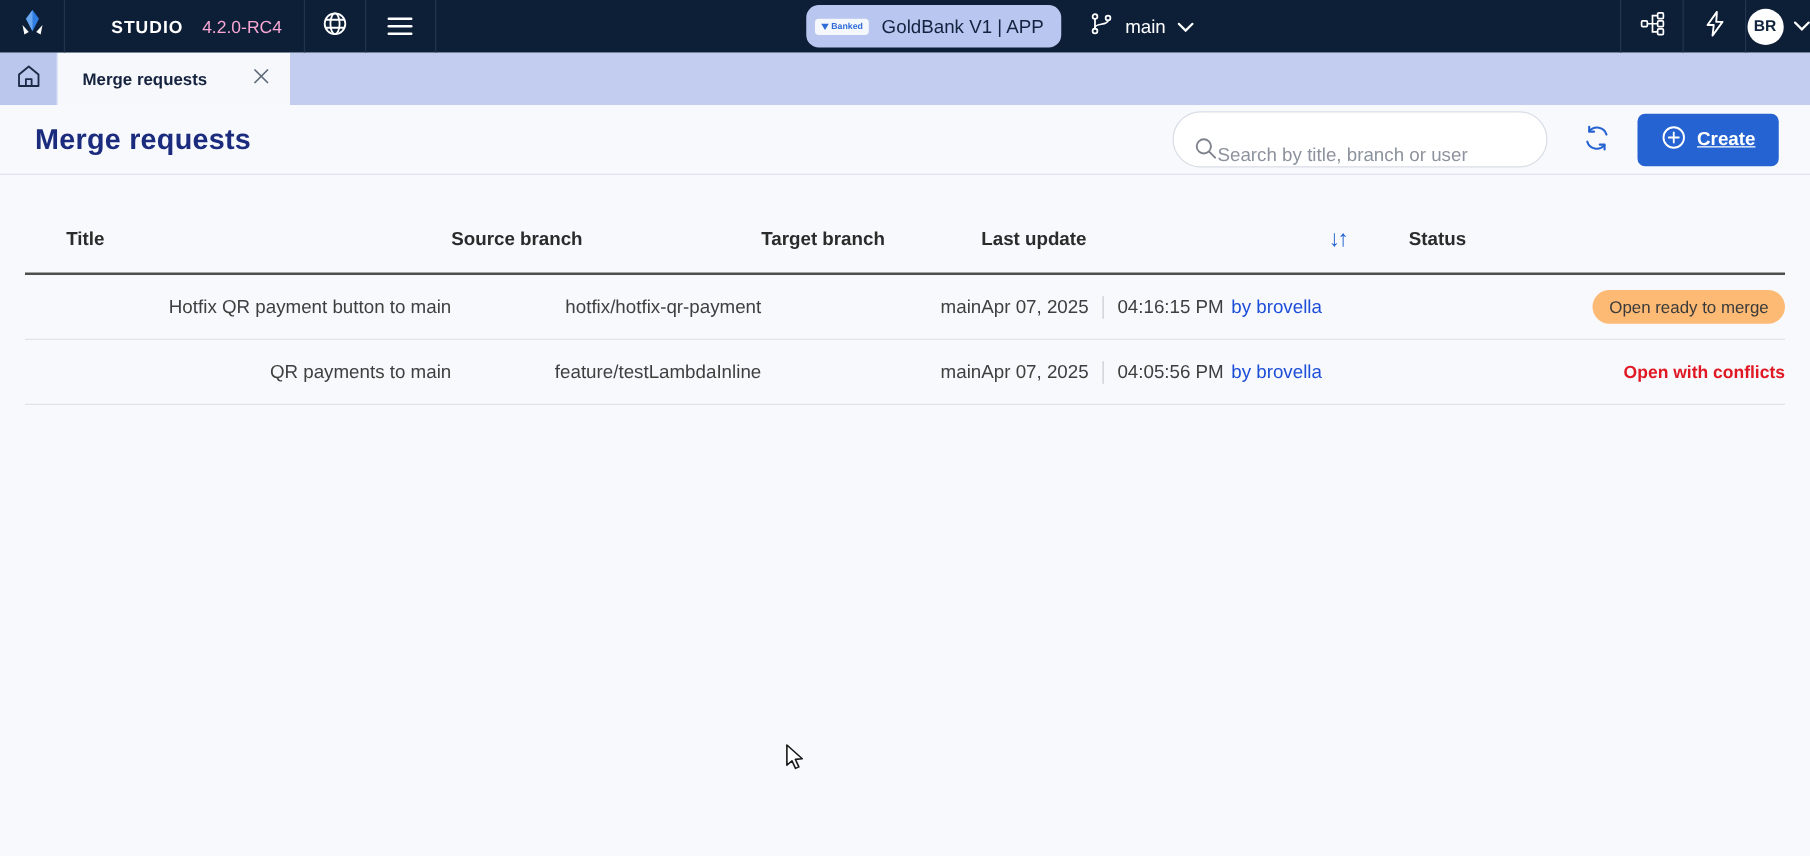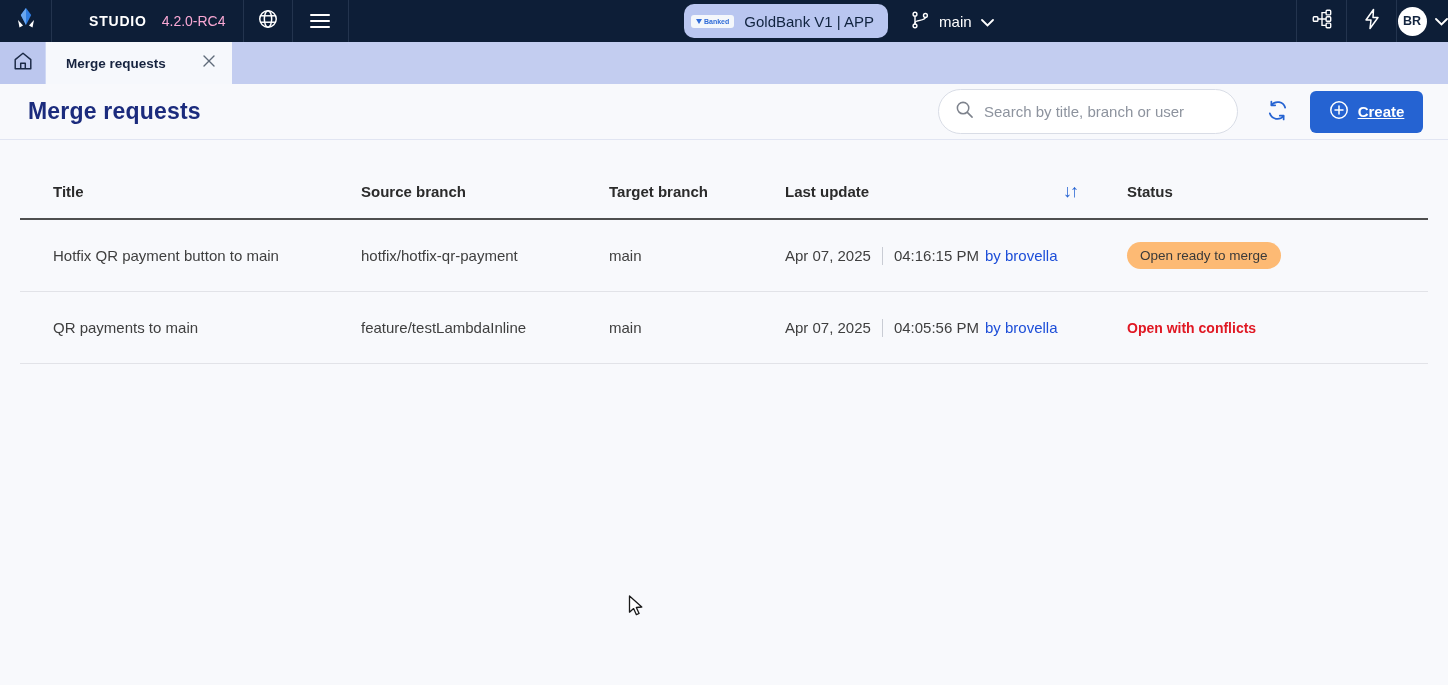--- a/index.html
+++ b/index.html
@@ -11,57 +11,57 @@
   .tb-cell { display:flex; align-items:center; justify-content:center; border-right:1px solid #23344e; }
   .tb-logo { width:52px; }
   .tb-brand { padding:0 17px; gap:8px; }
   .brand-name { font-weight:bold; font-size:14px; letter-spacing:.8px;margin-left:20px; }
   .brand-version { font-size:14px; color:#f9a8d4; margin-left:7px; }
   .tb-globe { width:49px; }
   .tb-burger { width:56px; }
   .burger { display:flex; flex-direction:column; gap:4px; }
   .burger span { display:block; width:20px; height:2px; background:#fff; border-radius:1px; }
   .tb-center { position:absolute; left:645px; top:0; height:42px; display:flex; align-items:center; gap:22px; }
-  .kb-chip { background:#b9c6f0; border-radius:10px; height:34px; display:flex; align-items:center; padding:0 14px 0 7px; gap:10px; cursor:default;margin-left:39px; }
+  .kb-chip { background:#b9c6f0; border-radius:10px; height:34px; display:flex; align-items:center; padding:0 14px 0 7px; gap:10px; cursor:default; }
   .kb-mini { background:#f4f7fb; border-radius:3px; font-size:7px; font-weight:bold; color:#2f6bd8; padding:3px 5px; display:flex; align-items:center; gap:2px; }
   .kb-mini .tri { width:0; height:0; border-left:3px solid transparent; border-right:3px solid transparent; border-top:5px solid #2f6bd8; }
   .kb-label { color:#10233f; font-size:15px; font-weight:500; white-space:nowrap; }
   .branch-ctl { display:flex; align-items:center; gap:9px; color:#fff; font-size:15px; cursor:pointer; }
   .tb-right { margin-left:auto; display:flex; align-items:stretch; }
   .tb-right .tb-cell { border-right:none; border-left:1px solid #23344e; }
   .tb-tool { width:50px; cursor:pointer; }
   .tb-user { width:52px; gap:8px; cursor:pointer; }
   .avatar { width:29px; height:29px; border-radius:50%; background:#fff; color:#13253f; font-size:12.5px; font-weight:bold; display:flex; align-items:center; justify-content:center; }
 
   
   .tabbar { height:42px; background:#c3cdf0; display:flex; align-items:stretch; }
   .tab-home { width:46px; background:#bcc7ee; display:flex; align-items:center; justify-content:center; border-right:1px solid #cfd8f4; cursor:pointer; }
   .tab-active { width:186px; background:#f6f8fc; display:flex; align-items:center; justify-content:space-between; padding:0 16px 0 20px; cursor:pointer; }
   .tab-label { font-size:13.5px; font-weight:bold; color:#16233f; }
 
   
   .page-head { height:56px; display:flex; align-items:center; border-bottom:1px solid #e1e5f2; padding-left:28px; }
   .page-title { font-size:23px; font-weight:bold; color:#1b2b7d; letter-spacing:.2px; }
   .head-controls { margin-left:auto; display:flex; align-items:center; margin-right:25px; }
-  .searchbox { width:300px; height:45px; background:#fff; border:1px solid #d9dde6; border-radius:23px; display:flex; align-items:center; padding:0 16px; gap:10px; }
+  .searchbox { width:300px; height:45px; background:#fff; border:1px solid #d9dde6; border-radius:23px; display:flex; align-items:flex-end; padding:0 16px; }
   .searchbox input { border:none; outline:none; flex:1; font-size:15px; color:#333; background:transparent; font-family:inherit; }
   .searchbox input::placeholder { color:#8d939e; }
   .filter-select { width:226px; height:45px; background:#fff; border:1px solid #d9dde6; border-radius:4px; display:flex; align-items:center; justify-content:space-between; padding:0 14px 0 16px; margin-left:16px; cursor:pointer; }
   .filter-value { font-size:15.5px; color:#2b2b2b; }
   .refresh-btn { margin-left:28px; background:none; border:none; cursor:pointer; display:flex; align-items:center; }
   .create-btn { margin-left:21px; width:113px; height:42px; background:#2563d2; border:none; border-radius:6px; color:#fff; font-size:15px; font-weight:bold; display:flex; align-items:center; justify-content:center; gap:9px; cursor:pointer; font-family:inherit;text-decoration:underline; }
 
   
   .mr-table { margin:24px 20px 0 20px; }
   .t-row { display:grid; grid-template-columns:308px 248px 176px 342px 1fr; align-items:center; padding-left:33px; }
   .t-head { height:56px; border-bottom:2px solid #4f4f4f; }
   .t-head .th { font-size:15px; font-weight:bold; color:#2b2b2b; }
   .th-update { display:flex; align-items:center; justify-content:space-between; padding-right:50px; }
   .sort-icon { color:#2563d2; font-size:18px; cursor:pointer; letter-spacing:-2px; }
-  .t-body .t-row { height:72px; border-bottom:1px solid #e2e3e8; background:transparent; }
+  .t-body .t-row { height:52px; border-bottom:1px solid #e2e3e8; background:transparent;text-align:right; }
   .td { font-size:15px; color:#3f3f3f; }
   .cell-update { display:flex; align-items:center; }
   .sep { display:inline-block; width:1px; height:18px; background:#c9ccd4; margin:0 11px; }
   .by-user { color:#1d4ed8; margin-left:6px; }
   .badge-warning { display:inline-block; background:#fdba74; color:#3a3a3a; font-size:13.5px; border-radius:14px; padding:6px 13px; }
   .status-danger { color:#e01823; font-size:14px; font-weight:bold; }
 
   .cursor { position:absolute; left:628px; top:595px; pointer-events:none; }
 </style>
 </head>

